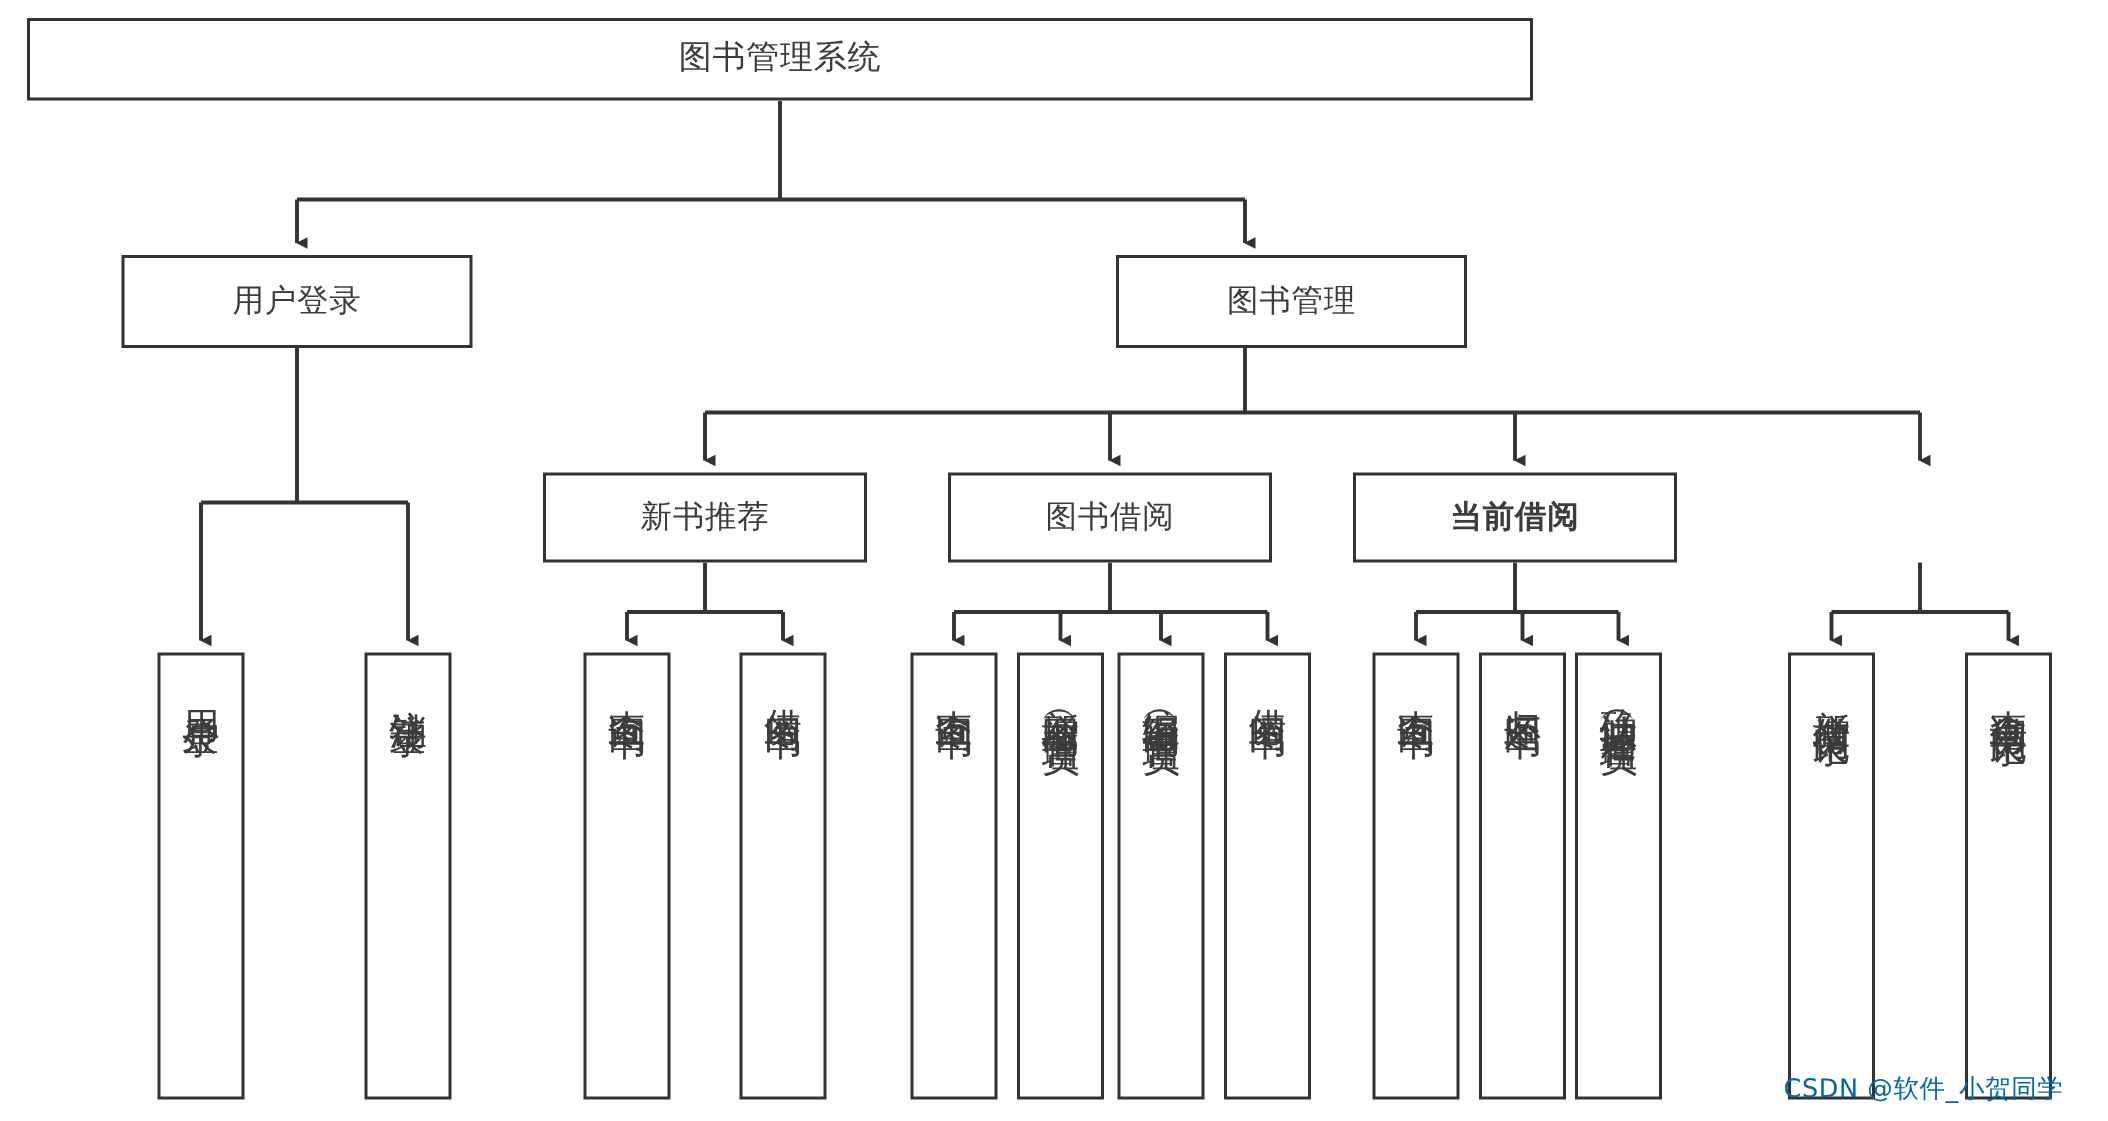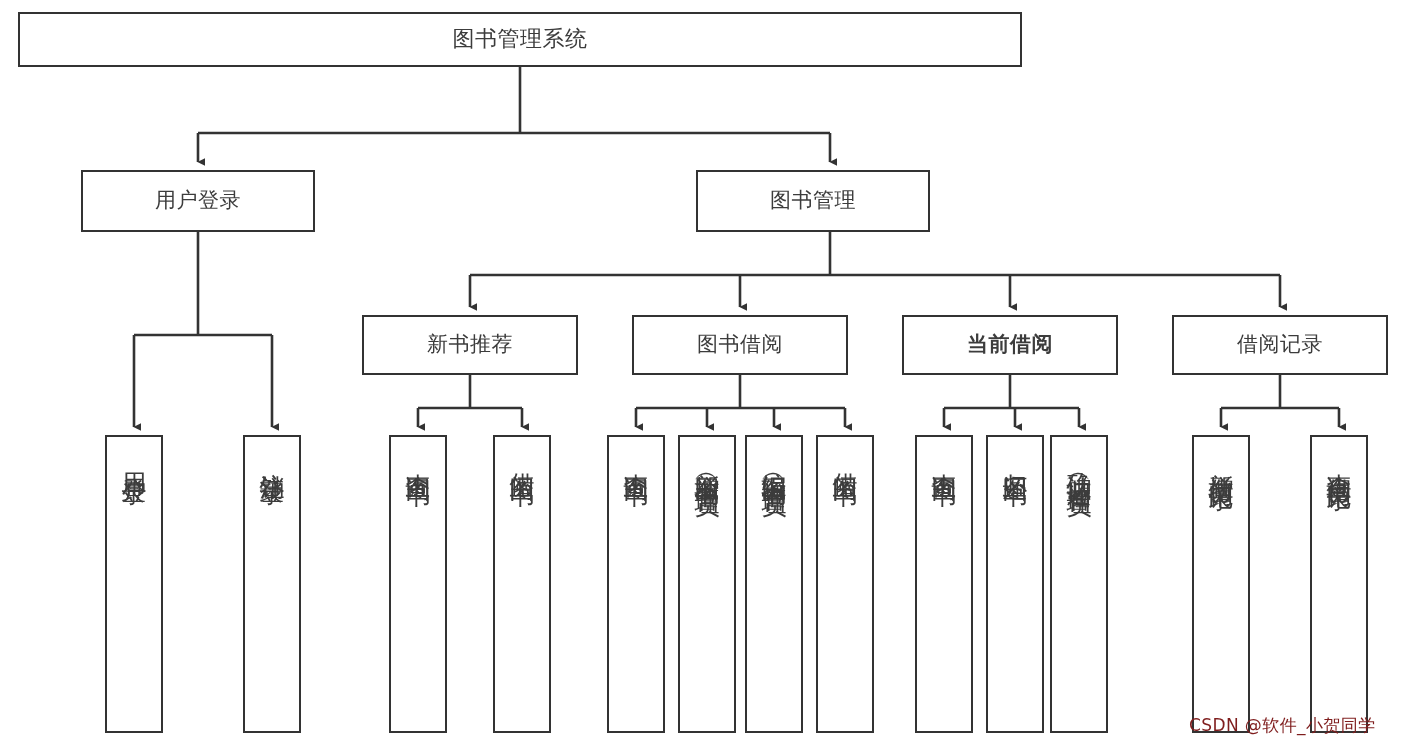--- a/index.html
+++ b/index.html
@@ -43,21 +43,21 @@
   }
   .node.v .lbl{
     writing-mode:vertical-rl;
     text-orientation:upright;
     font-size:25px;
     line-height:1.0;
     letter-spacing:3px;
   }
   .watermark{
     position:absolute;
-    color:#7f1d1d;
+    color:#0369a1;
     font-size:17px;
     white-space:nowrap;
     letter-spacing:.4px;
     pointer-events:none;
   }
 </style>
 </head>
 <body>
 
 <div id="canvas">
@@ -112,35 +112,32 @@
     </g>
   </svg>
 
   <div class="node h" id="n-root" style="left:18px;top:12px;width:1004px;height:55px;">
     <span class="lbl">图书管理系统</span>
   </div>
 
   <div class="node h" style="left:81px;top:170px;width:234px;height:62px;">
     <span class="lbl">用户登录</span>
   </div>
-  <div class="node h" style="left:696px;top:170px;width:234px;height:62px;">
+  <div class="node h" style="left:744px;top:170px;width:234px;height:62px;">
     <span class="lbl">图书管理</span>
   </div>
 
   <div class="node h" style="left:632px;top:315px;width:216px;height:60px;">
     <span class="lbl">图书借阅</span>
   </div>
   <div class="node h" style="left:362px;top:315px;width:216px;height:60px;">
     <span class="lbl">新书推荐</span>
   </div>
   <div class="node h" style="left:902px;top:315px;width:216px;height:60px;font-weight:bold;">
     <span class="lbl">当前借阅</span>
-  </div>
-  <div class="node h" style="left:1172px;top:315px;width:216px;height:60px;">
-    <span class="lbl">借阅记录</span>
   </div>
 
   <div class="node v" style="left:105px;top:435px;width:58px;height:298px;">
     <span class="lbl">用户登录</span>
   </div>
   <div class="node v" style="left:243px;top:435px;width:58px;height:298px;">
     <span class="lbl">注销登录</span>
   </div>
 
   <div class="node v" style="left:389px;top:435px;width:58px;height:298px;">

